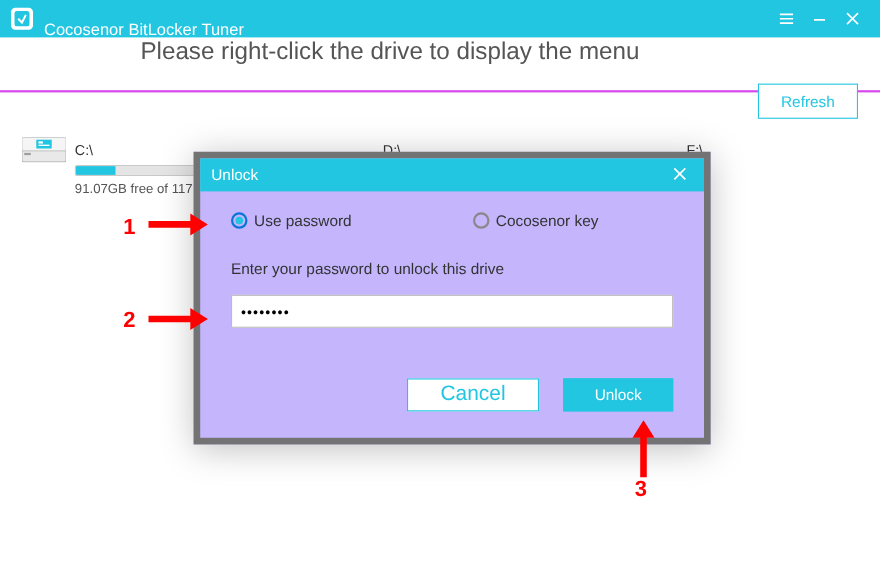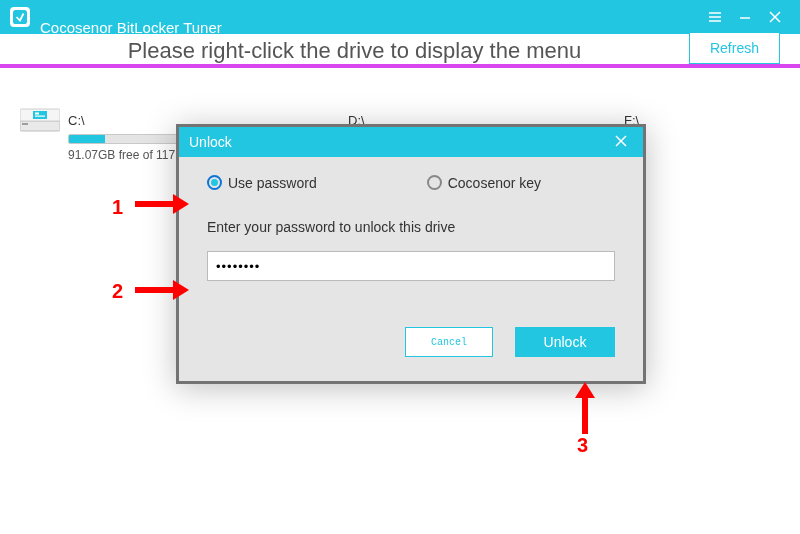--- a/index.html
+++ b/index.html
@@ -8,49 +8,49 @@
   
   .titlebar { background: #22c6e1; height: 34px; display: flex; align-items: center; padding: 0 10px; color: #fff; }
   .logo { width: 20px; height: 20px; background: #fff; border-radius: 4px; display: flex; align-items: center; justify-content: center; margin-right: 10px; position: relative; }
   .logo svg { width: 14px; height: 14px; display: block; }
   .title-text { font-size: 15px; flex: 0 0 auto; margin-top: 20px; }
   .title-spacer { flex: 1; }
   .win-btn { width: 30px; height: 32px; display: flex; align-items: center; justify-content: center; }
   .win-btn svg { stroke: #fff; }
 
   
-  .instruction-bar { border-bottom: 4px solid #d946ef; height: 34px; display: flex; align-items: flex-end; padding: 0 20px; }
+  .instruction-bar { border-bottom: 2px solid #d946ef; height: 50px; display: flex; align-items: flex-start; padding: 0 20px; }
   .instruction-text { flex: 1; text-align: center; font-size: 22px; color: #555; }
   .refresh-btn { border: 1px solid #22c6e1; background: #fff; color: #22c6e1; padding: 6px 20px; font-size: 14px; height: 32px; margin-top: 42px; }
 
   
   .drive-row { display: flex; padding: 40px 20px 0 20px; gap: 120px; align-items: flex-start; }
   .drive { width: 210px; }
   .drive-header { display: flex; align-items: center; gap: 8px; height: 24px; }
   .drive-icon { width: 40px; height: 26px; }
   .drive-letter { font-size: 13px; color: #333; }
   .usage-bar { height: 10px; background: #e4e4e4; border: 1px solid #c9c9c9; border-radius: 2px; margin-left: 48px; margin-top: 2px; position: relative; width: 160px; overflow: hidden; }
   .usage-fill { background: #22c6e1; height: 100%; }
   .drive-free { font-size: 12px; color: #555; margin-left: 48px; margin-top: 4px; }
 
   
-  .dialog { position: absolute; left: 176px; top: 124px; width: 470px; background: #e5e5e5; border: 3px solid #737373; box-shadow: 0 4px 30px rgba(0,0,0,0.25); }
+  .dialog { position: absolute; left: 176px; top: 138px; width: 470px; background: #c4b5fd; border: 6px solid #737373; box-shadow: 0 4px 30px rgba(0,0,0,0.25); }
   .dialog-titlebar { background: #22c6e1; height: 30px; display: flex; align-items: center; padding: 0 10px; color: #fff; font-size: 14px; }
   .dialog-title-text { flex: 1; }
   .dialog-close { width: 24px; text-align: center; }
   .dialog-body { padding: 18px 28px 24px 28px; }
   .radio-row { display: flex; gap: 110px; margin-bottom: 28px; align-items: center; }
-  .radio-opt { display: flex; align-items: flex-start; gap: 6px; font-size: 14px; color: #333; }
+  .radio-opt { display: flex; align-items: flex-end; gap: 6px; font-size: 14px; color: #333; }
   .radio-circle { width: 15px; height: 15px; border: 2px solid #888; border-radius: 50%; display: inline-flex; align-items: center; justify-content: center; }
   .radio-circle.selected { border-color: #0a74d8; }
   .radio-dot { width: 7px; height: 7px; background: #22c6e1; border-radius: 50%; }
   .prompt { font-size: 14px; color: #333; margin-bottom: 16px; }
   .pwd-input { width: 100%; height: 30px; border: 1px solid #bbb; padding: 4px 8px; font-size: 13px; letter-spacing: 1px; }
   .dialog-buttons { display: flex; justify-content: flex-end; gap: 22px; margin-top: 46px; }
-  .btn-cancel { border: 1px solid #22c6e1; background: #fff; color: #22c6e1; width: 88px; height: 30px; font-size: 10px; font-family: Liberation Mono, monospace; }
+  .btn-cancel { border: 1px solid #22c6e1; background: #fff; color: #22c6e1; width: 120px; height: 30px; font-size: 19px; }
   .btn-unlock { border: 1px solid #22c6e1; background: #22c6e1; color: #fff; width: 100px; height: 30px; font-size: 14px; }
 
   
   .anno { position: absolute; color: #ff0000; font-weight: 800; font-size: 20px; font-family: Arial, sans-serif; }
   .arrow-right svg, .arrow-up svg { display: block; }
 </style>
 </head>
 <body>
 
 <div class="titlebar">

